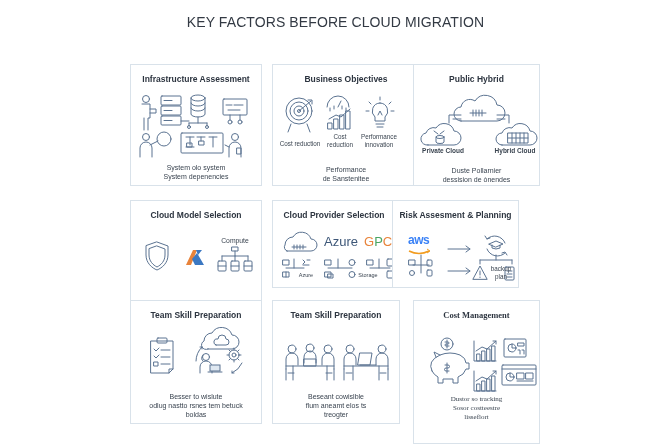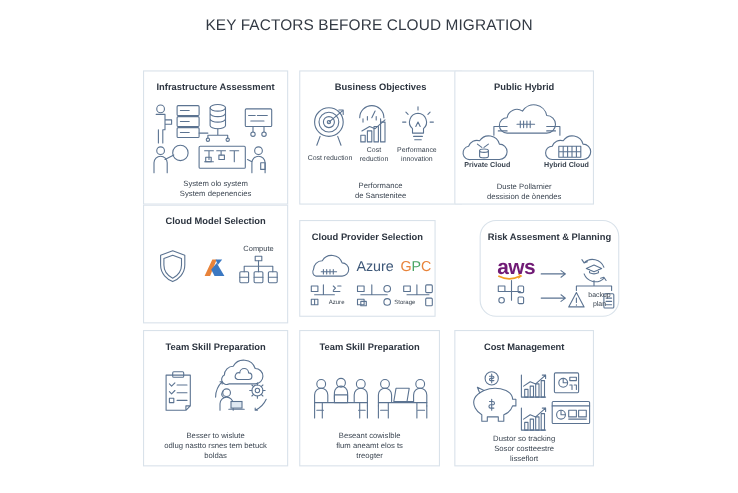--- a/index.html
+++ b/index.html
@@ -11,21 +11,21 @@
   .card-title { position: absolute; left: 0; right: 0; top: 9px; text-align: center;
                 font-size: 8.5px; font-weight: bold; color: #2d3540; }
   .card-desc { position: absolute; left: 0; right: 0; text-align: center; font-size: 7px;
                line-height: 9px; color: #3a4450; }
   .lbl { position: absolute; font-size: 6.3px; color: #3a4450; text-align: center; line-height: 7.5px; }
   svg { position: absolute; overflow: visible; }
   svg .s { fill: none; stroke: #5b7391; stroke-width: 1; stroke-linecap: round; stroke-linejoin: round; }
   svg .f { fill: #dfe8f1; stroke: #5b7391; stroke-width: 1; }
   .logo-azure { position: absolute; font-size: 13px; color: #3d5778; }
   .logo-gpc { position: absolute; font-size: 13px; }
-  .logo-aws { position: absolute; font-size: 19px; color: #701a75; font-weight: bold; letter-spacing: -0.5px; }
+  .logo-aws { position: absolute; font-size: 12px; color: #3b82f6; font-weight: bold; letter-spacing: -0.5px; }
 </style>
 </head>
 <body>
 
 <div class="title">KEY FACTORS BEFORE CLOUD MIGRATION</div>
 
 <div class="card" style="left:130px;top:64px;width:132px;height:122px;">
   <div class="card-title">Infrastructure Assessment</div>
   <svg width="132" height="70" style="left:0;top:26px;">
 
@@ -116,21 +116,21 @@
     <path class="s" d="M94 40h20v10h-20z M98 40v10 M102 40v10 M106 40v10 M110 40v10 M94 45h20"></path>
   </svg>
   <div class="lbl" style="left:4px;top:82px;width:50px;font-weight:bold;font-size:6.5px;">Private Cloud</div>
   <div class="lbl" style="left:76px;top:82px;width:50px;font-weight:bold;font-size:6.5px;">Hybrid Cloud</div>
   <div class="card-desc" style="top:101px;">
     <div>Duste Pollarnier</div>
     <div>dessision de ònendes</div>
   </div>
 </div>
 
-<div class="card" style="left:130px;top:186px;width:132px;height:108px;text-decoration:underline;">
+<div class="card" style="left:130px;top:200px;width:132px;height:108px;text-decoration:underline;">
   <div class="card-title">Cloud Model Selection</div>
   <svg width="26" height="30" style="left:13px;top:40px;">
     <path class="s" d="M13 1l11 4v9c0 8-6 13-11 15c-5-2-11-7-11-15v-9z"></path>
     <path class="s" d="M13 5l8 3v6c0 6-4 10-8 12c-4-2-8-6-8-12v-6z"></path>
   </svg>
   <svg width="22" height="20" style="left:53px;top:46px;">
     <path d="M2 18l7-15h4l-6 15z" fill="#e8833a"></path>
     <path d="M8 12l5-6 7 12h-9z" fill="#3b78c2"></path>
     <path d="M12 3h6l-4 5z" fill="#3b78c2"></path>
   </svg>
@@ -168,21 +168,21 @@
     <circle class="s" cx="75" cy="16.5" r="3"></circle>
     <rect class="s" x="90" y="2" width="6" height="5"></rect>
     <rect class="s" x="110" y="1" width="6" height="7" rx="1"></rect>
     <path class="s" d="M102 1v9 M93 10h20"></path>
     <rect class="s" x="110" y="13" width="6" height="7" rx="1"></rect>
   </svg>
   <div class="lbl" style="left:25px;top:71px;width:16px;font-size:5.5px;">Azure</div>
   <div class="lbl" style="left:83px;top:71px;width:24px;font-size:5.5px;">Storage</div>
 </div>
 
-<div class="card" style="left:436px;top:200px;width:127px;height:88px;border-radius:15px;">
+<div class="card" style="left:392px;top:200px;width:127px;height:88px;">
   <div class="card-title">Risk Assesment &amp; Planning</div>
   <div class="logo-aws" style="left:15px;top:32px;">aws</div>
   <svg width="127" height="60" style="left:0;top:26px;">
     <path d="M16 24q10 5 20 0" fill="none" stroke="#f29c1f" stroke-width="1.5"></path>
     <path d="M34 22l3 2-3 2" fill="none" stroke="#f29c1f" stroke-width="1"></path>
     <path class="s" d="M55 22h22 M73 19l4 3-4 3"></path>
     <path class="s" d="M28 28v18 M20 38h16"></path>
     <rect class="s" x="16" y="33" width="6" height="5"></rect>
       <rect class="s" x="34" y="33" width="5" height="6" rx="1"></rect>
     <circle class="s" cx="19" cy="46" r="2.5"></circle>
@@ -245,21 +245,21 @@
     <path class="s" d="M19 10h12l-2 12h-12z M19 22h16"></path>
     <path class="s" d="M3 23h44 M12 23v14 M38 23v14 M3 26v11 M47 26v11 M5 30h6 M39 30h6"></path>
   </svg>
   <div class="card-desc" style="top:91px;">
     <div>Beseant cowislble</div>
     <div>flum aneamt elos ts</div>
     <div>treogter</div>
   </div>
 </div>
 
-<div class="card" style="left:413px;top:300px;width:127px;height:124px;">
+<div class="card" style="left:413px;top:300px;width:127px;height:144px;font-family:Liberation Serif, serif;">
   <div class="card-title">Cost Management</div>
   <svg width="46" height="50" style="left:12px;top:36px;">
     <circle class="s" cx="21" cy="7" r="6"></circle>
       <path class="s" d="M21 3v8 M19 5h3a1 1 0 0 1 0 2h-2a1 1 0 0 0 0 2h3"></path>
     <path class="s" d="M6 34q-5-10 8-16q10-4 20 0q6 3 6 8h3v6h-3q-2 6-8 8v6h-5v-4h-10v4h-5v-6q-4-2-6-6z"></path>
     <path class="s" d="M10 20l-2-5 6 3"></path>
     <path class="s" d="M21 26v10 M19 28h3a1.5 1.5 0 0 1 0 3h-2a1.5 1.5 0 0 0 0 3h3"></path>
   </svg>
   <svg width="26" height="60" style="left:58px;top:38px;">
     <path class="s" d="M2 2v20h22"></path>

